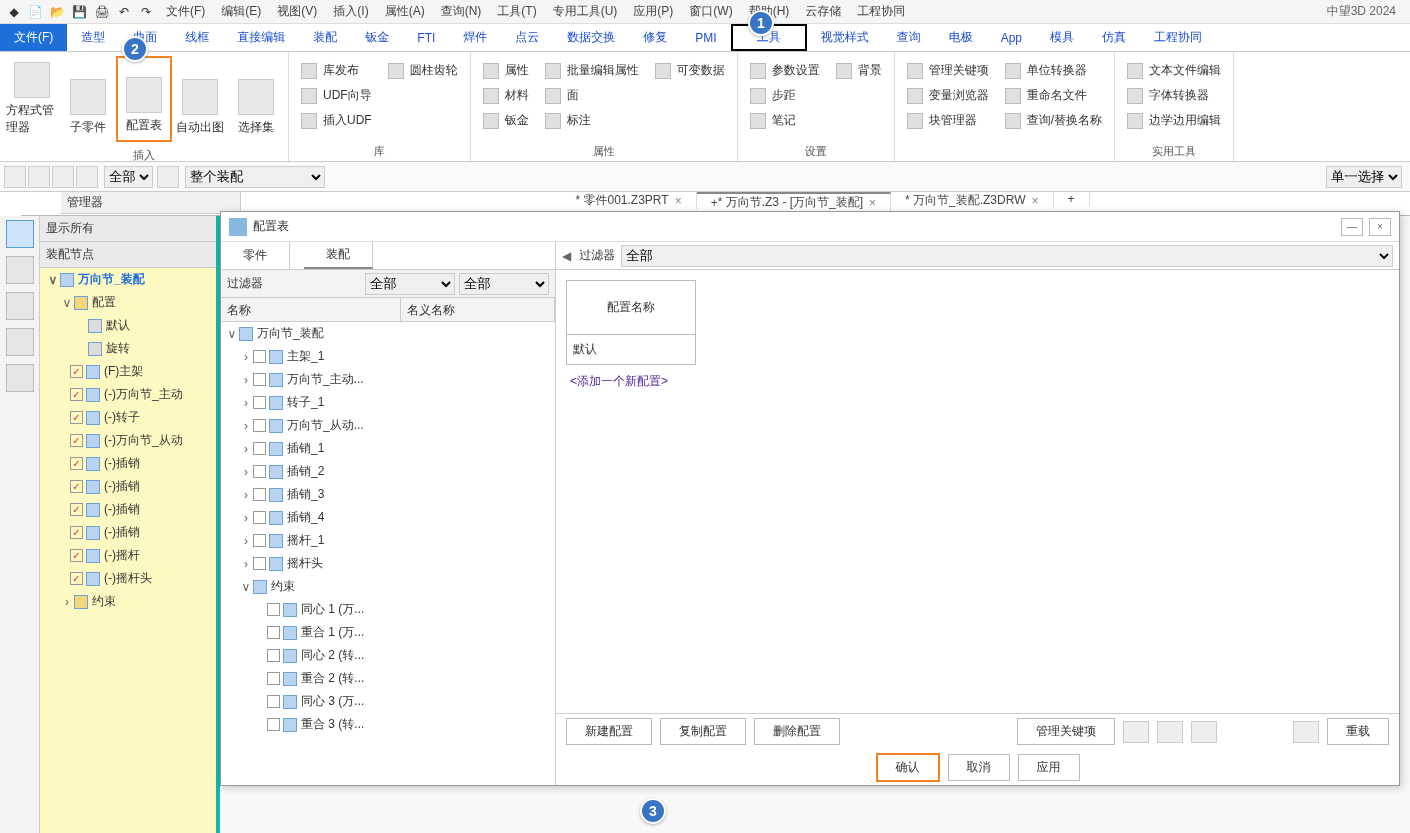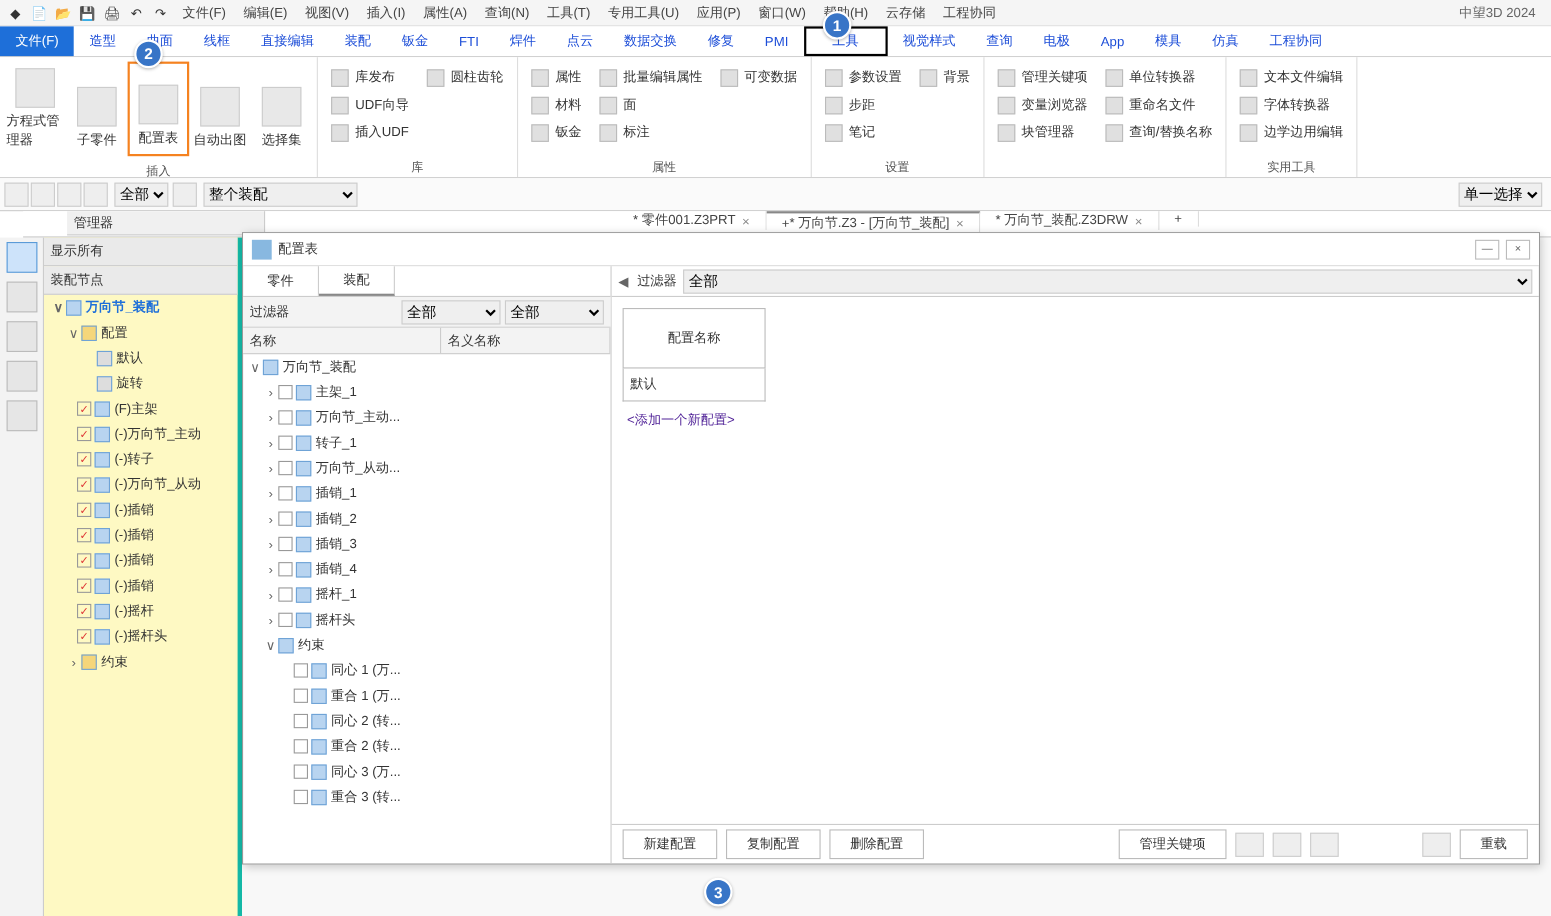--- a/index.html
+++ b/index.html
@@ -42,21 +42,21 @@
 .mgr-panel .tree-node .ic { width: 14px; height: 14px; background: #b8d4f0; border: 1px solid #6fa3d6; margin-right: 4px; flex-shrink: 0; }
 .mgr-panel .tree-node.root { font-weight: bold; color: #1e6fd9; }
 .workspace { flex: 1; position: relative; background: #f8f8f8; }
 .config-dialog { position: absolute; left: 0; top: -5px; width: 1180px; height: 575px; background: #fff; border: 1px solid #999; box-shadow: 2px 2px 8px rgba(0,0,0,.2); display: flex; flex-direction: column; }
 .config-dialog .title-bar { height: 30px; background: #fff; border-bottom: 1px solid #ddd; display: flex; align-items: center; padding: 0 8px; }
 .config-dialog .title-bar .app-icon { width: 18px; height: 18px; background: #88b8e0; margin-right: 6px; }
 .config-dialog .title-bar .win-btns { margin-left: auto; display: flex; gap: 6px; }
 .config-dialog .title-bar .win-btns span { width: 22px; height: 18px; border: 1px solid #bbb; text-align: center; cursor: pointer; font-size: 10px; line-height: 16px; color: #666; }
 .config-dialog .content { flex: 1; display: flex; }
 .config-dialog .left-pane { width: 335px; border-right: 1px solid #ccc; display: flex; flex-direction: column; }
-.config-dialog .sub-tabs { height: 28px; display: flex; border-bottom: 1px solid #ccc; }
+.config-dialog .sub-tabs { height: 28px; display: flex; border-bottom: 1px solid #ccc; gap: 14px; }
 .config-dialog .sub-tabs .st { padding: 0 22px; display: flex; align-items: center; cursor: pointer; border-right: 1px solid #ccc; }
 .config-dialog .sub-tabs .st.active { background: #fff; border-bottom: 2px solid #888; }
 .config-dialog .filter-row { height: 28px; display: flex; align-items: center; padding: 0 6px; border-bottom: 1px solid #ccc; background: #f3f3f3; }
 .config-dialog .filter-row select { height: 22px; border: 1px solid #ccc; margin-left: 4px; }
 .config-dialog .grid-header { height: 24px; display: flex; border-bottom: 1px solid #ccc; background: #f3f3f3; }
 .config-dialog .grid-header .col { padding: 4px 6px; border-right: 1px solid #ccc; }
 .config-dialog .grid-header .col1 { width: 180px; }
 .config-dialog .grid-header .col2 { flex: 1; }
 .config-dialog .tree-list { flex: 1; overflow: auto; }
 .config-dialog .tree-list .row { padding: 3px 4px; display: flex; align-items: center; cursor: pointer; white-space: nowrap; }
@@ -571,20 +571,25 @@
             <div class="btn">删除配置</div>
             <div class="spacer"></div>
             <div class="btn">管理关键项</div>
             <div class="ic-btn"></div>
             <div class="ic-btn"></div>
             <div class="ic-btn"></div>
             <div style="width:60px"></div>
             <div class="ic-btn"></div>
             <div class="btn">重载</div>
           </div>
+          <div class="btn-row" style="justify-content:center;border-top:none">
+            <div class="btn primary">确认</div>
+            <div class="btn">取消</div>
+            <div class="btn">应用</div>
+          </div>
         </div>
       </div>
     </div>
   </div>
 </div>
 
 <div class="badge" style="left:748px;top:10px">1</div>
 <div class="badge" style="left:122px;top:36px">2</div>
 <div class="badge" style="left:640px;top:798px">3</div>
 

